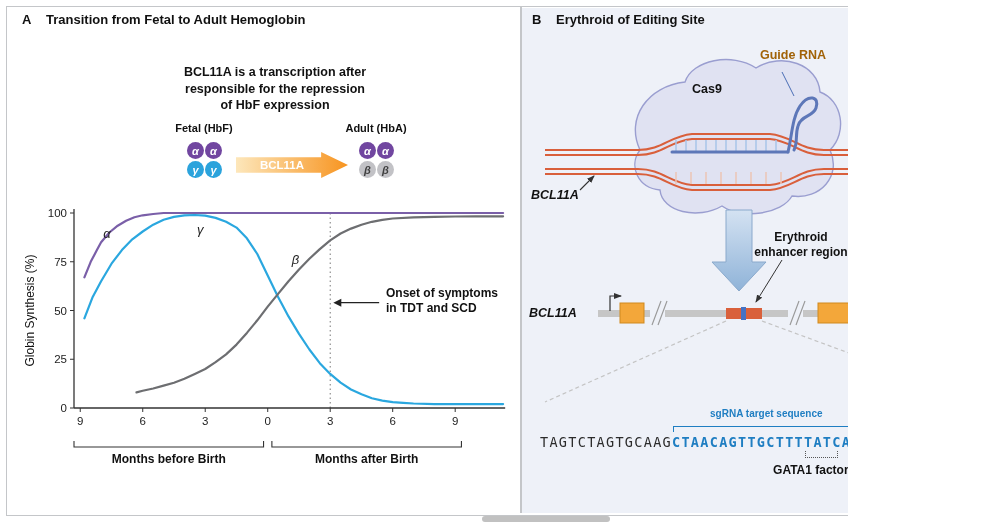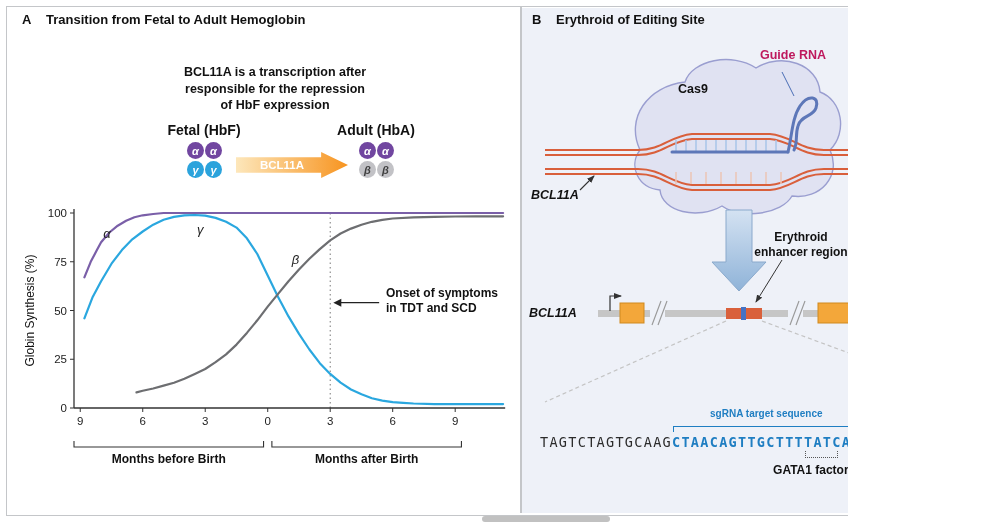--- a/index.html
+++ b/index.html
@@ -10,21 +10,21 @@
   .divider { position:absolute; left:520px; top:7px; width:1.5px; height:506px; background:#c4c6c9; }
   .panelb-bg { position:absolute; left:522px; top:8px; width:469px; height:505px; background:#eef1f8; }
 
   .lbl { position:absolute; white-space:nowrap; }
   .panel-header { position:absolute; font-weight:bold; font-size:13px; white-space:nowrap; }
   .pletter { margin-right:11px; }
 
   .note { position:absolute; left:130px; top:64px; width:290px; text-align:center;
           font-weight:bold; font-size:12.5px; line-height:16.5px; }
 
-  .hb-label { position:absolute; width:92px; text-align:center; font-weight:bold; font-size:14px; }
+  .hb-label { position:absolute; width:92px; text-align:center; font-weight:bold; font-size:11px; }
 
   .grp { position:absolute; display:flex; }
   .circ { width:17px; height:17px; border-radius:50%; margin-right:1px;
           display:flex; align-items:center; justify-content:center;
           font-size:11px; font-style:italic; font-weight:bold; color:#fff; }
   .circ.purple { background:#7146a0; }
   .circ.blue   { background:#2ba3dc; }
   .circ.gray   { background:#c2c2c6; color:#3f3f3f; }
 
   .bcl-arrow { position:absolute; left:236px; top:152px; width:112px; height:26px;
@@ -36,21 +36,21 @@
 
   #chart-svg { position:absolute; left:20px; top:195px; }
   #chart-svg text { font-family:"Liberation Sans", sans-serif; }
 
   .annot { position:absolute; left:386px; top:286px; font-weight:bold; font-size:12px;
            line-height:15px; color:#111; }
 
   #pb-svg { position:absolute; left:520px; top:0; }
 
   .b-label { position:absolute; font-weight:bold; font-size:12.5px; white-space:nowrap; }
-  .b-label.blue { color:#be185d; }
+  .b-label.blue { color:#a16207; }
   .b-label.italic { font-style:italic; }
   .enh-label { position:absolute; left:742px; top:230px; width:118px; text-align:center;
                font-weight:bold; font-size:12px; line-height:15px; }
 
   
   .seq { position:absolute; left:540px; top:406px; }
   .seqline { font-family:"DejaVu Sans Mono", monospace; font-size:13.5px; letter-spacing:1.3px;
              white-space:pre; color:#2b2b2b; line-height:16px; }
   .ghost { color:transparent; }
   .sq-target { color:#1f7ec2; font-weight:bold; }
@@ -242,21 +242,21 @@
     <line x1="276" y1="325" x2="285" y2="301" stroke="#999" stroke-width="1.2"></line>
     <rect x="298" y="303" width="132" height="20" fill="#f3a73a" stroke="#cf891f" stroke-width="1"></rect>
     <rect x="438" y="305" width="10" height="16" fill="#f3a73a" stroke="#cf891f" stroke-width="1"></rect>
 
     <line x1="262" y1="260" x2="236" y2="302" stroke="#333" stroke-width="1" marker-end="url(#ah)"></line>
 
     <line x1="206" y1="321" x2="25" y2="402" stroke="#c4c4c4" stroke-width="1.2" stroke-dasharray="4 3"></line>
     <line x1="242" y1="321" x2="462" y2="402" stroke="#c4c4c4" stroke-width="1.2" stroke-dasharray="4 3"></line>
   </svg>
 
-  <div class="b-label" style="left:678px;top:82px;width:58px;text-align:left;">Cas9</div>
+  <div class="b-label" style="left:678px;top:82px;width:58px;text-align:center;">Cas9</div>
   <div class="b-label blue" style="left:760px;top:48px;">Guide RNA</div>
   <div class="b-label" style="left:858px;top:106px;">DNA</div>
   <div class="b-label italic" style="left:531px;top:188px;">BCL11A</div>
   <div class="enh-label">
     <div>Erythroid</div>
     <div>enhancer region</div>
   </div>
   <div class="b-label italic" style="left:529px;top:306px;">BCL11A</div>
 
   <div class="seq">

